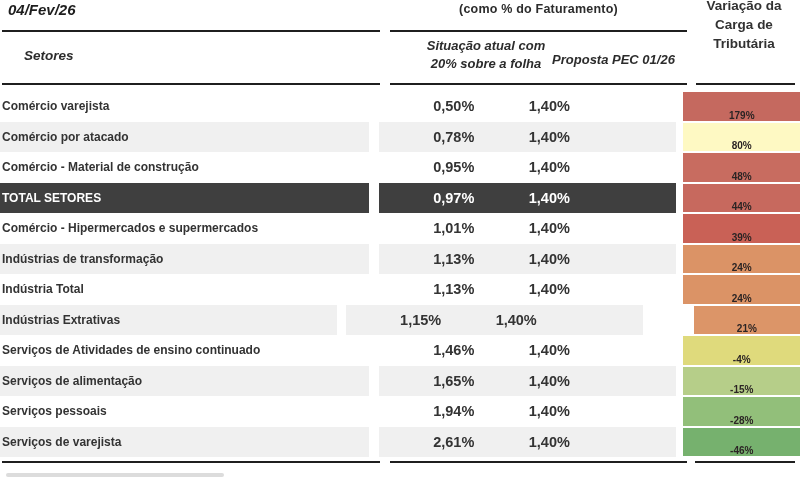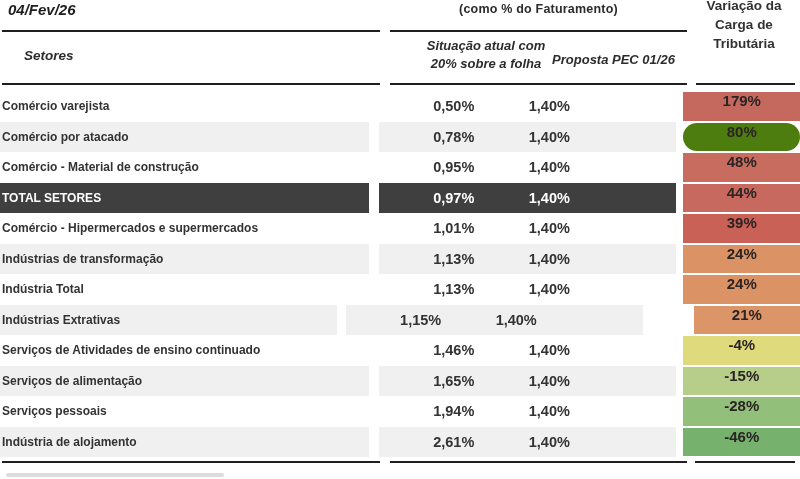--- a/index.html
+++ b/index.html
@@ -20,22 +20,22 @@
 
   #rows{position:absolute;left:0;top:91px;width:800px;}
   .row{display:flex;height:30.5px;align-items:stretch;}
   .c-name{width:380px;box-sizing:border-box;display:flex;align-items:center;
           padding-left:2px;font-weight:700;font-size:12px;color:#333333;white-space:nowrap;}
   .c-gap{width:10px;}
   .c-vals{width:297px;display:flex;align-items:center;font-weight:700;font-size:14.5px;color:#333333;}
   .v1{width:150px;text-align:center;}
   .v2{width:147px;text-align:left;}
   .c-gap2{width:8px;}
-  .c-var{width:120px;margin:1px 0;display:flex;align-items:flex-start;justify-content:center;
-         font-weight:700;font-size:15px;color:#2b2424;}
+  .c-var{width:120px;margin:1px 0;display:flex;align-items:flex-end;justify-content:center;
+         font-weight:700;font-size:10px;color:#2b2424;}
   .row.alt .c-name,.row.alt .c-vals{background:#f0f0f0;}
   .row.total .c-name,.row.total .c-vals{background:#3f3f3f;color:#ffffff;}
 
   .footnote-smudge{left:6px;top:473px;width:218px;height:4px;background:#dcdcdc;border-radius:2px;}
 </style>
 </head>
 <body>
 
 <div id="screen">
 
@@ -83,21 +83,21 @@
   <div class="row alt">
     <div class="c-name">
           <span class="nm">Comércio por atacado</span>
         </div>
     <div class="c-gap"></div>
     <div class="c-vals">
       <span class="v1">0,78%</span>
       <span class="v2">1,40%</span>
     </div>
     <div class="c-gap2"></div>
-    <div class="c-var" style="background: #4d7c0f; border-radius: 14px;">
+    <div class="c-var" style="background: #fef9c3;">
           <span class="vv">80%</span>
         </div>
   </div>
 
   <div class="row">
     <div class="c-name">
           <span class="nm">Comércio - Material de construção</span>
         </div>
     <div class="c-gap"></div>
     <div class="c-vals">
@@ -225,21 +225,21 @@
       <span class="v2">1,40%</span>
     </div>
     <div class="c-gap2"></div>
     <div class="c-var" style="background: rgb(146, 191, 122);">
           <span class="vv">-28%</span>
         </div>
   </div>
 
   <div class="row alt">
     <div class="c-name">
-          <span class="nm">Indústria de alojamento</span>
+          <span class="nm">Serviços de varejista</span>
         </div>
     <div class="c-gap"></div>
     <div class="c-vals">
       <span class="v1">2,61%</span>
       <span class="v2">1,40%</span>
     </div>
     <div class="c-gap2"></div>
     <div class="c-var" style="background: rgb(118, 177, 110);">
           <span class="vv">-46%</span>
         </div>

